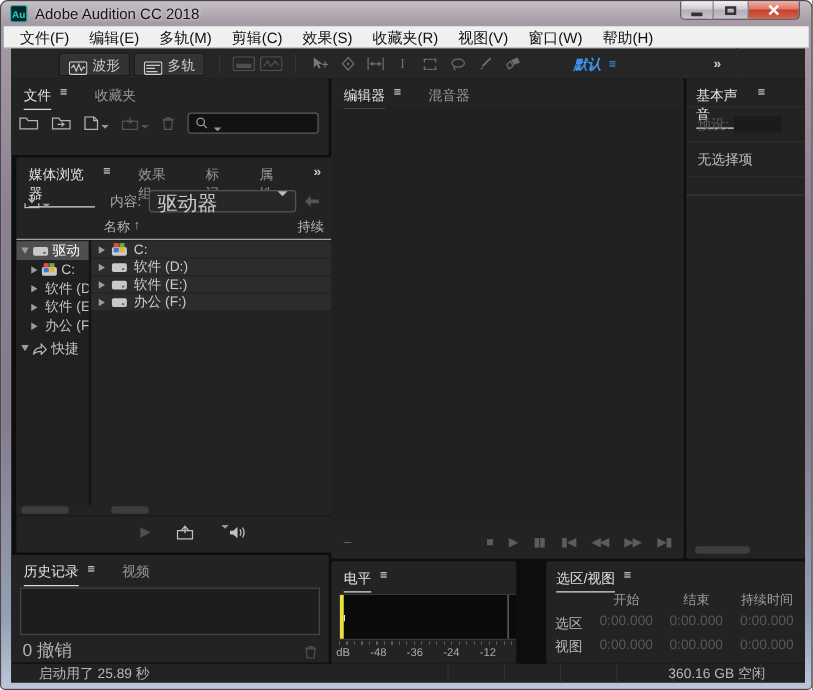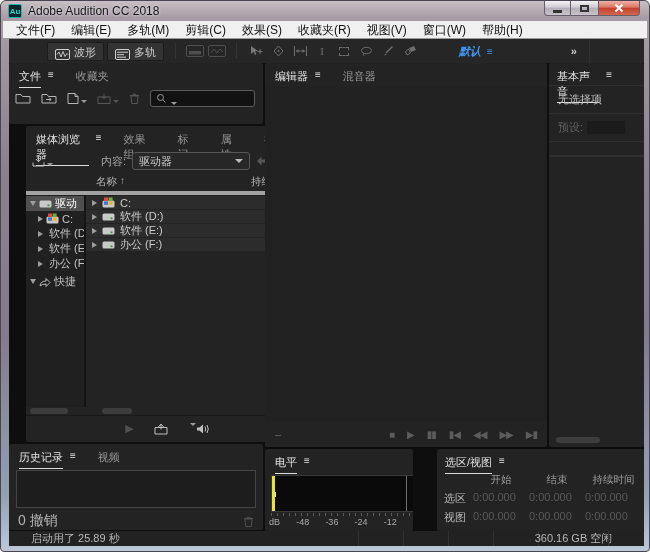--- a/index.html
+++ b/index.html
@@ -58,27 +58,27 @@
   
   .files-panel { left:0; top:0; width:254px; height:61px; }
   .files-tools { display:flex; align-items:center; padding:5px 8px 0 6px; gap:10px; }
   .ficon { display:flex; align-items:center; }
   .dd-tri { width:0; height:0; border-left:3px solid transparent; border-right:3px solid transparent; border-top:3px solid #9a9a9a; margin-left:2px; align-self:flex-end; margin-bottom:1px; }
   .dd-tri.dim { border-top-color:#555; }
   .searchbox { flex:1; height:17px; background:#121212; border:1px solid #5c5c5c; border-radius:3px;
     display:flex; align-items:center; padding:0 5px; gap:2px; }
 
   
-  .media-panel { left:17px; top:63px; width:254px; height:316px; }
+  .media-panel { left:4px; top:63px; width:254px; height:316px; }
   .media-content-row { display:flex; align-items:center; padding:4px 6px 3px 6px; gap:6px; }
   .content-label { color:#a8a8a8; font-size:11px; margin-left:42px; }
   .content-dd { width:118px; height:18px; background:#272727; border:1px solid #565656; border-radius:3px;
-    display:flex; align-items:center; padding:0 6px; color:#cccccc; font-size:11px; }
+    display:flex; align-items:flex-start; padding:0 6px; color:#cccccc; font-size:16px; }
   .chev-down { width:0; height:0; border-left:4px solid transparent; border-right:4px solid transparent; border-top:4px solid #bbb; margin-left:auto; }
-  .list-header { display:flex; padding:2px 8px 2px 70px; border-bottom:4px solid #a3a3a3; }
+  .list-header { display:flex; padding:2px 8px 2px 70px; border-bottom:1px solid #a3a3a3; }
   .col-name { color:#b5b5b5; font-size:10.5px; }
   .sort-arrow { color:#b5b5b5; font-size:10px; margin-left:3px; }
   .col-dur { margin-left:auto; color:#b5b5b5; font-size:10.5px; }
   .media-body { display:flex; height:212px; }
   .tree-col { width:60px; background:#202020; border-right:2px solid #141414; padding-top:1px; overflow:hidden; }
   .tree-row { display:flex; align-items:center; height:15px; padding-left:4px; gap:3px; white-space:nowrap; overflow:hidden; color:#c4c4c4; font-size:11px; }
   .tree-row.selected { background:#4f4f4f; color:#ffffff; }
   .tree-row.sub { padding-left:12px; }
   .exp { width:0; height:0; flex:none; }
   .exp.right { border-top:3.5px solid transparent; border-bottom:3.5px solid transparent; border-left:5px solid #9d9d9d; }
@@ -123,21 +123,21 @@
   .meter-ticks { position:absolute; left:6px; top:64px; width:145px; height:3px;
     background:repeating-linear-gradient(90deg,#5a5a5a 0 1px,transparent 1px 6px); }
   .meter-scale { position:absolute; left:4px; top:68px; width:149px; display:flex; justify-content:space-between; }
   .meter-scale span { color:#ababab; font-size:9px; }
 
   
   .selection-panel { left:428px; top:386px; width:207px; height:82px; }
   .sel-table { margin-top:2px; display:grid; grid-template-columns:36px 56px 56px 57px; row-gap:4px; }
   .sel-h { color:#9a9a9a; font-size:10.5px; text-align:center; }
   .sel-rowlabel { color:#b8b8b8; font-size:11px; padding-left:7px; }
-  .sel-val { color:#585858; font-size:11px; text-align:left; }
+  .sel-val { color:#585858; font-size:11px; text-align:center; }
 
   
   .statusbar { position:absolute; left:0; bottom:0; width:100%; height:15px; background:#222222; display:flex; align-items:center; font-size:11px; color:#b8b8b8; }
   .sb-left { padding-left:22px; flex:1; }
   .sb-seg { width:45px; height:100%; border-left:1px solid #323232; }
   .sb-right { width:70px; height:100%; border-left:1px solid #323232; display:flex; align-items:center; justify-content:center; white-space:nowrap; }
   .sb-tail { width:36px; height:100%; border-left:1px solid #323232; }
 
   svg { display:block; }
 </style>
@@ -514,25 +514,25 @@
         </div>
       </div>
 
       <div class="panel essential-panel">
         <div class="tabs" style="padding-left:8px;">
           <span class="tab active">
             <span class="tab-label">基本声音</span>
             <span class="hamb">≡</span>
           </span>
         </div>
-        <div class="es-row es-noselect">无选择项</div>
         <div class="es-row es-preset">
           <span>预设:</span>
           <span class="es-input"></span>
         </div>
+        <div class="es-row es-noselect">无选择项</div>
         <div class="es-row es-empty"></div>
         <div class="es-row" style="border-bottom:1px solid #2f2f2f;height:1px;padding:0;"></div>
         <div class="es-scroll"></div>
       </div>
 
       <div class="panel levels-panel">
         <div class="tabs">
           <span class="tab active">
             <span class="tab-label">电平</span>
             <span class="hamb">≡</span>

